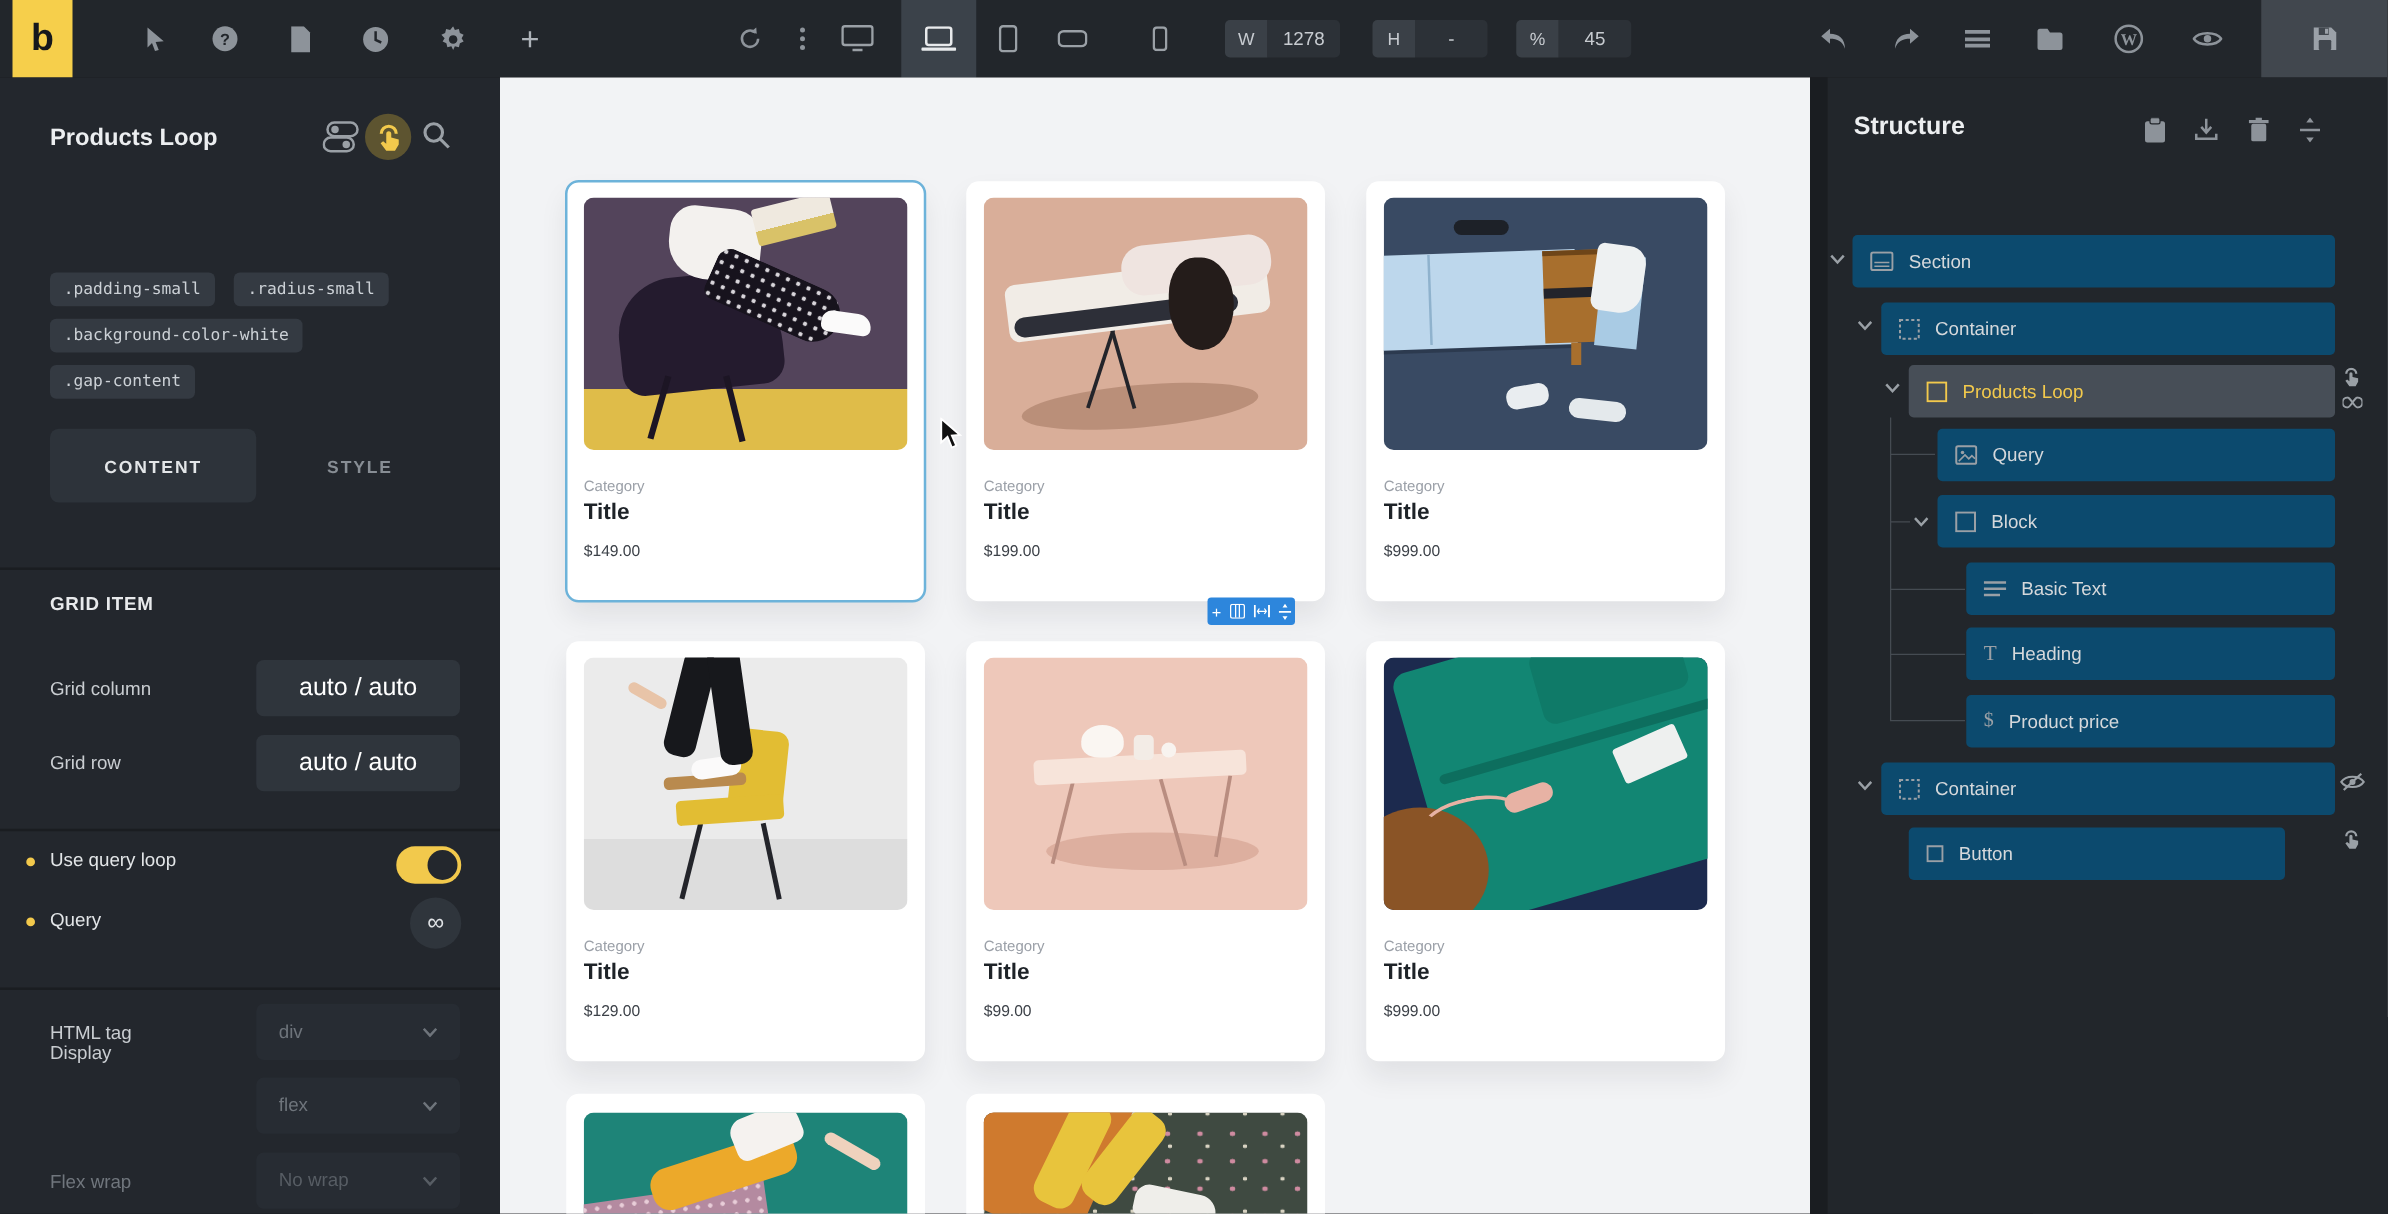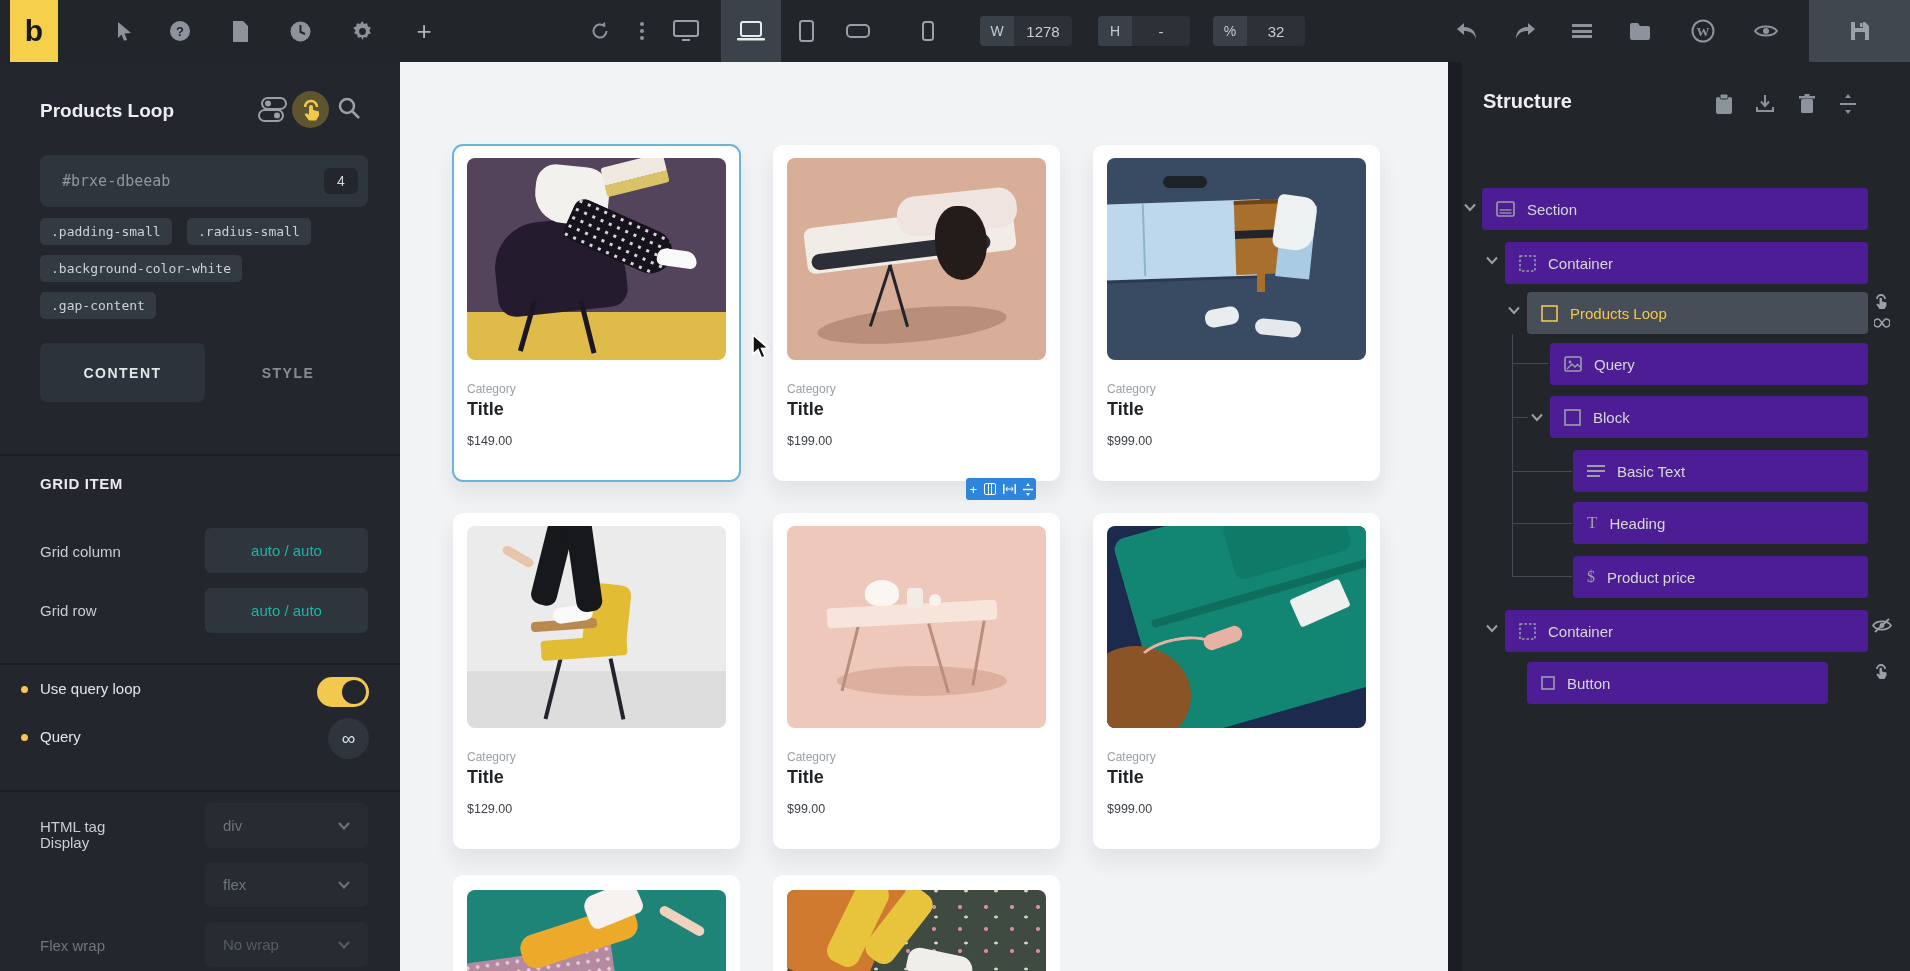--- a/index.html
+++ b/index.html
@@ -42,21 +42,21 @@
     padding:0 11px; }
   #tab-content { position:absolute; left:40px; top:281px; width:165px; height:59px; background:#2d333a;
     border-radius:7px; color:#e3e6e8; font-size:14px; font-weight:bold; letter-spacing:1.5px;
     display:flex; align-items:center; justify-content:center; }
   #tab-style { position:absolute; left:233px; top:281px; width:110px; height:59px; color:#878d94;
     font-size:14px; font-weight:bold; letter-spacing:1.5px; display:flex; align-items:center; justify-content:center; }
   .lp-div { position:absolute; left:0; width:400px; height:2px; background:#1a1d21; }
   .lp-h { position:absolute; left:40px; color:#e8eaec; font-size:15px; font-weight:bold; letter-spacing:0.6px; }
   .lp-label { position:absolute; left:40px; color:#c9cdd1; font-size:15px; }
   .lp-input { position:absolute; left:205px; width:163px; height:45px; background:#2f353c; border-radius:6px;
-    color:#14b8a6; font-size:15px; display:flex; align-items:center; justify-content:center; }
+    color:#ffffff; font-size:20px; display:flex; align-items:center; justify-content:center; }
   .lp-select { position:absolute; left:205px; width:163px; height:45px; background:#272c33; border-radius:6px;
     color:#6e747b; font-size:15px; display:flex; align-items:center; padding:0 18px; justify-content:space-between; }
   .ydot { position:absolute; left:21px; width:7px; height:7px; border-radius:50%; background:#f2c94c; }
   #qtoggle { position:absolute; left:317px; top:615px; width:52px; height:30px; border-radius:16px;
     background:#f2c94c; }
   #qtoggle .knob { position:absolute; right:3px; top:3px; width:24px; height:24px; border-radius:50%;
     background:#23272d; }
   #qlink { position:absolute; left:328px; top:656px; width:41px; height:41px; border-radius:50%;
     background:#2f353c; color:#dfe2e5; font-size:19px; display:flex; align-items:center; justify-content:center; }
   .dim { color:#70767d !important; }
@@ -154,21 +154,21 @@
   .art8 .orange { left:-20px; top:-30px; width:120px; height:120px; background:#cf7a2e; transform:rotate(24deg); }
   .art8 .leg1 { left:54px; top:-12px; width:34px; height:90px; background:#e8c43c; border-radius:12px; transform:rotate(26deg); }
   .art8 .leg2 { left:96px; top:-6px; width:32px; height:84px; background:#e8c43c; border-radius:12px; transform:rotate(38deg); }
   .art8 .slide { left:120px; top:62px; width:66px; height:26px; background:#efeeea; border-radius:12px 14px 6px 6px; transform:rotate(12deg); }
 
   
   #gap { position:absolute; left:1448px; top:62px; width:14px; height:909px; background:#1a1d21; }
   #rightpanel { position:absolute; left:1462px; top:62px; width:448px; height:909px; background:#22262b; }
   #st-title { position:absolute; left:21px; top:28px; color:#eceef0; font-size:20px; font-weight:bold; }
   .st-hico { position:absolute; top:32px; color:#8d939a; }
-  .trow { position:absolute; height:42px; background:#4c1d95; border-radius:4px; display:flex;
+  .trow { position:absolute; height:42px; background:#0c4a6e; border-radius:4px; display:flex;
     align-items:center; color:#d5d8db; font-size:15px; }
   .trow .ric { margin:0 12px 0 14px; display:flex; }
   .trow.sel { background:#474e57; color:#f2c94c; }
   .chev { position:absolute; width:12px; height:12px; }
   .chev svg { display:block; }
   .conn { position:absolute; background:#454b52; }
   .edgeico { position:absolute; color:#8d939a; }
 </style>
 </head>
 <body>
@@ -246,21 +246,21 @@
       <svg width="12" height="20" viewBox="0 0 12 20">
           <rect x="1" y="1" width="10" height="18" rx="2.5" stroke="#9aa0a6" stroke-width="2" fill="none"></rect>
         </svg>
     </div>
 
     <div class="fieldlab" style="left:980px">W</div>
     <div class="fieldval" style="left:1014px">1278</div>
     <div class="fieldlab" style="left:1098px">H</div>
     <div class="fieldval" style="left:1132px">-</div>
     <div class="fieldlab" style="left:1213px">%</div>
-    <div class="fieldval" style="left:1247px">32</div>
+    <div class="fieldval" style="left:1247px">45</div>
 
     <div class="tbico" style="left:1447px">
       <svg width="22" height="18" viewBox="0 0 22 18">
           <path d="M8 1 L1 7 L8 13 V9 C14 9 18 11 20 17 C20 9 15 5 8 5 Z" fill="#8d939a"></path>
         </svg>
     </div>
     <div class="tbico" style="left:1505px">
       <svg width="22" height="18" viewBox="0 0 22 18">
           <path d="M14 1 L21 7 L14 13 V9 C8 9 4 11 2 17 C2 9 7 5 14 5 Z" fill="#8d939a"></path>
         </svg>
@@ -312,24 +312,20 @@
           <path d="M8 8 v8 l-2.5-2 -2 1.5 4.5 6 h7 l3-5 v-4 l-6-1.5 V8 a2 2 0 0 0-4 0" fill="#f2c94c"></path>
         </svg>
     </div>
     <div class="lp-headico" style="left:338px; top:35px">
       <svg width="22" height="22" viewBox="0 0 22 22">
           <circle cx="9" cy="9" r="7" stroke="#9aa0a6" stroke-width="2.5" fill="none"></circle>
           <line x1="14.5" y1="14.5" x2="21" y2="21" stroke="#9aa0a6" stroke-width="2.5"></line>
         </svg>
     </div>
 
-    <div id="id-input">
-      <span class="idtext">#brxe-dbeeab</span>
-      <span id="id-badge">4</span>
-    </div>
 
     <div class="chip" style="left:40px; top:156px">.padding-small</div>
     <div class="chip" style="left:187px; top:156px">.radius-small</div>
     <div class="chip" style="left:40px; top:193px">.background-color-white</div>
     <div class="chip" style="left:40px; top:230px">.gap-content</div>
 
     <div id="tab-content">CONTENT</div>
     <div id="tab-style">STYLE</div>
 
     <div class="lp-div" style="top:392px"></div>

